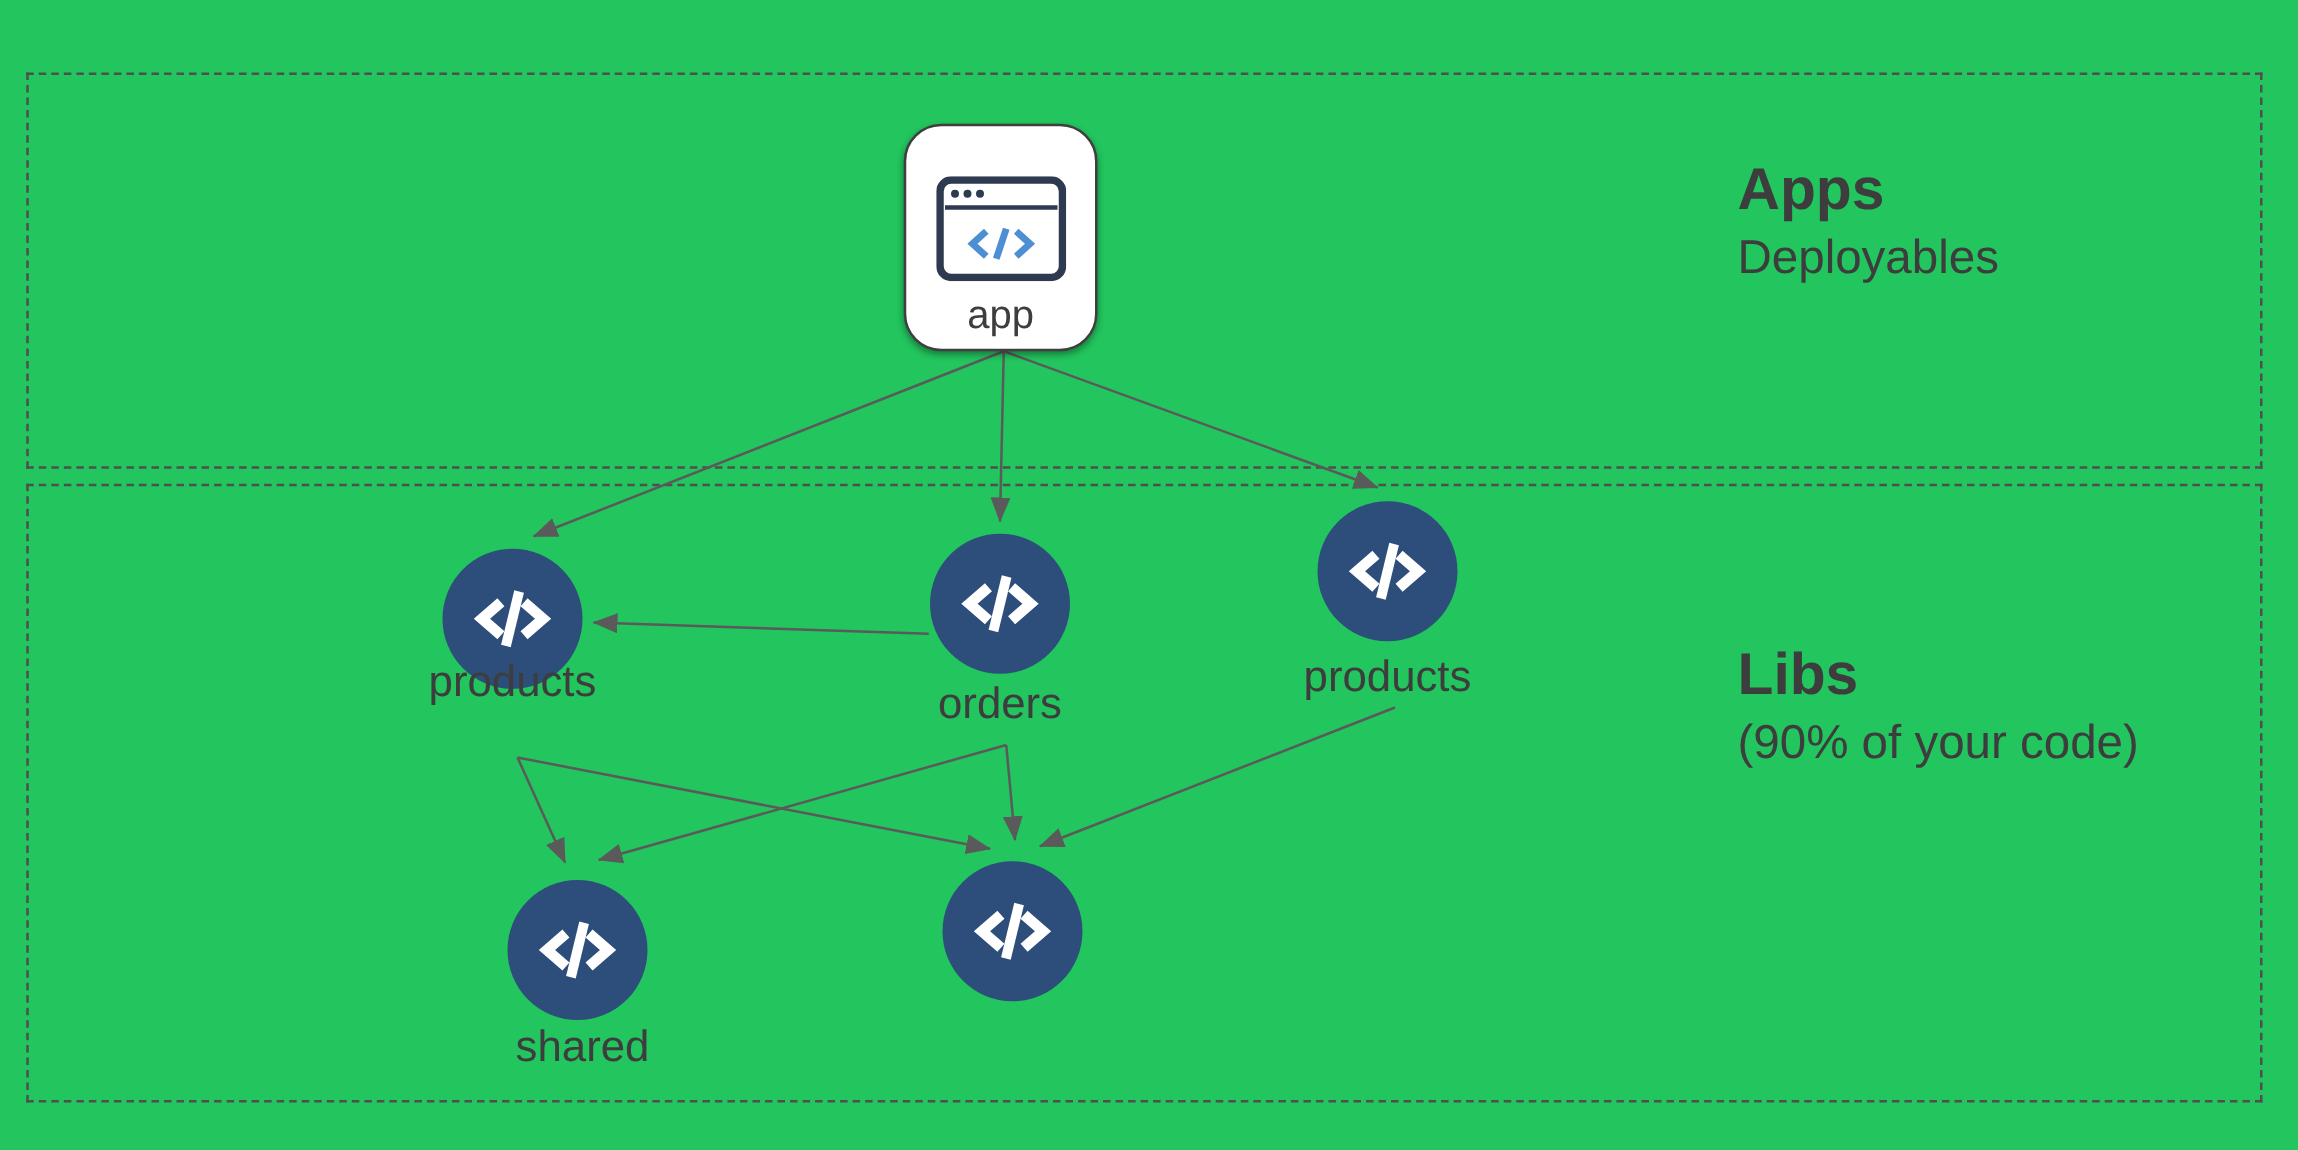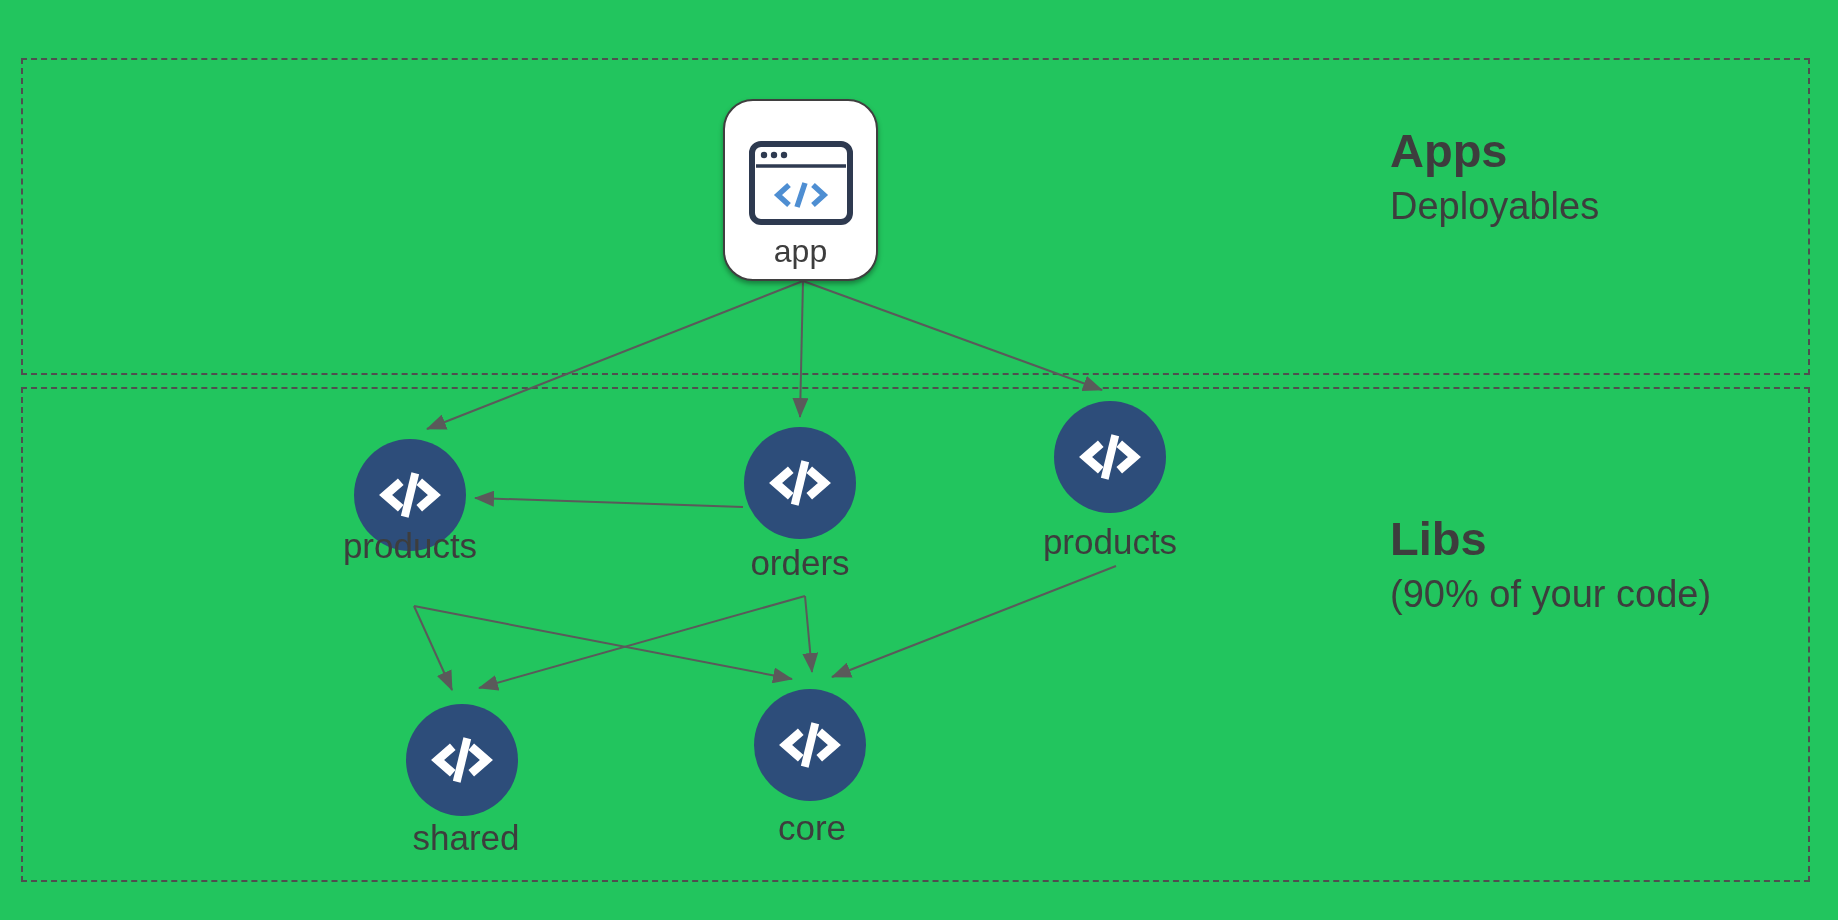--- a/index.html
+++ b/index.html
@@ -134,15 +134,14 @@
       <polyline points="36,30 13,50 36,70" fill="none" stroke="#ffffff" stroke-width="13"></polyline>
       <polyline points="64,30 87,50 64,70" fill="none" stroke="#ffffff" stroke-width="13"></polyline>
       <line x1="58" y1="17" x2="42" y2="83" stroke="#ffffff" stroke-width="12"></line>
     </svg>
   </div>
 
   <div class="node-label label-products">products</div>
   <div class="node-label label-orders">orders</div>
   <div class="node-label label-checkout">products</div>
   <div class="node-label label-shared">shared</div>
-  <div class="node-label label-core">core</div>
 
 </div>
 
 </body></html>

